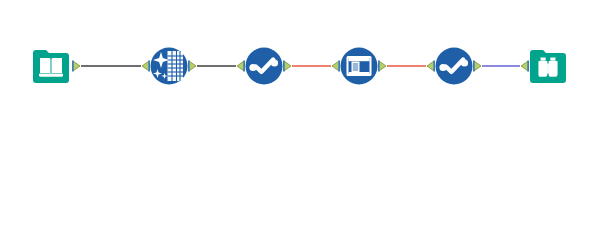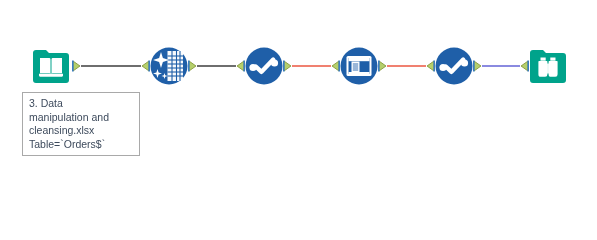--- a/index.html
+++ b/index.html
@@ -209,18 +209,14 @@
       <g fill="#ffffff">
         <path d="M13.5 12.5 h5.2 v3.2 h-5.2 Z"></path>
         <path d="M23.3 12.5 h5.2 v3.2 h-5.2 Z"></path>
         <path d="M12 16 h7.8 q0.6 0 0.6 0.8 v12.4 q0 2.6 -2.3 2.6 h-4.4 q-2.3 0 -2.3 -2.6 v-12.4 q0 -0.8 0.6 -0.8 Z"></path>
         <path d="M22.2 16 h7.8 q0.6 0 0.6 0.8 v12.4 q0 2.6 -2.3 2.6 h-4.4 q-2.3 0 -2.3 -2.6 v-12.4 q0 -0.8 0.6 -0.8 Z"></path>
         <path d="M20.1 18.5 h1.8 v10 h-1.8 Z"></path>
       </g>
     </svg>
   </div>
 
-  <div class="annotation" id="input-data-annotation" style="left: 22px; top: 92px; width: 118px; height: 64px; border-color: rgb(169, 169, 169); color: rgb(61, 74, 92);">3. Data
-manipulation and
-cleansing.xlsx
-Table=`Orders$`</div>
 
 </div>
 
 </body></html>

